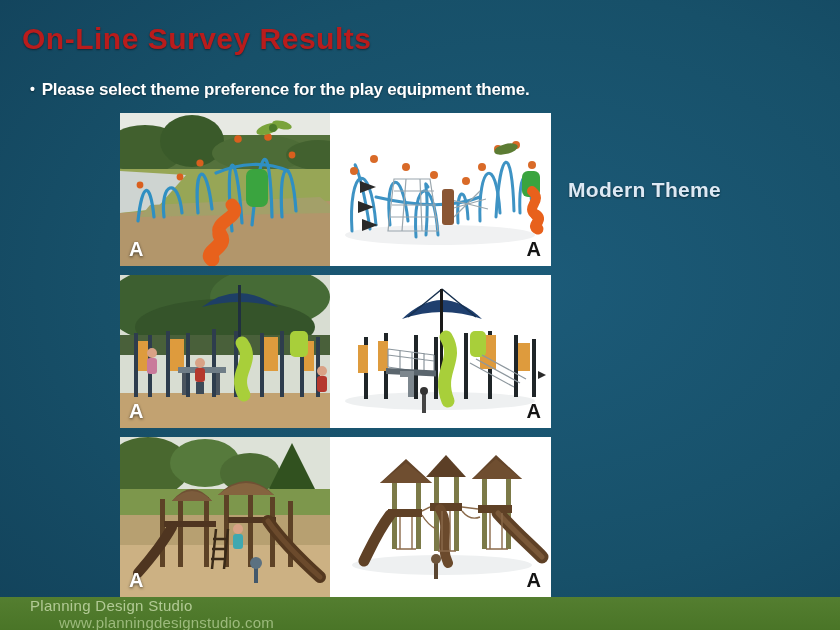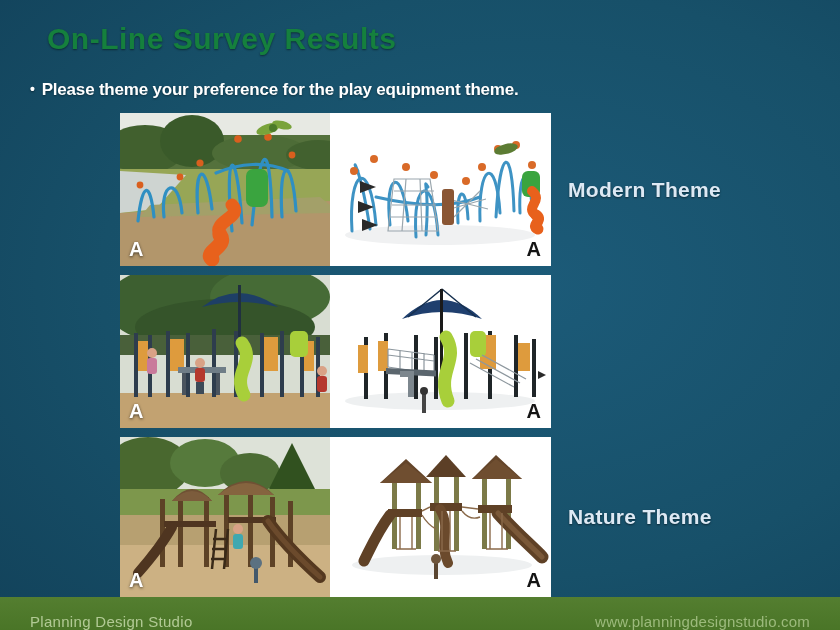--- a/index.html
+++ b/index.html
@@ -5,23 +5,23 @@
   * { margin: 0; padding: 0; box-sizing: border-box; }
   html, body { width: 840px; height: 630px; overflow: hidden; }
   body {
     font-family: "Liberation Sans", sans-serif;
     position: relative;
     background: radial-gradient(ellipse 1000px 700px at 62% 45%, #1c5b79 0%, #175069 42%, #103c54 85%, #0d344a 100%);
   }
   .slide { position: absolute; inset: 0; }
 
   .title {
-    position: absolute; left: 47px; top: 22px;
+    position: absolute; left: 22px; top: 22px;
     font-size: 30px; font-weight: 700; letter-spacing: 0.5px;
-    color: #15803d;
+    color: #b91c1c;
     text-shadow: 0 1px 2px rgba(0,0,0,0.45);
   }
 
   .bullet-line {
     position: absolute; left: 30px; top: 80px;
     font-size: 17px; font-weight: 700; color: #ffffff;
     letter-spacing: -0.2px;
     text-shadow: 0 1px 2px rgba(0,0,0,0.4);
     display: flex; align-items: center; gap: 7px;
   }
@@ -54,36 +54,37 @@
     letter-spacing: 0.3px;
     text-shadow: 0 1px 2px rgba(0,0,0,0.5);
   }
   .label-1 { top: 113px; height: 153px; }
   .label-2 { top: 275px; height: 153px; }
   .label-3 { top: 437px; height: 160px; }
 
   .footer {
     position: absolute; left: 0; top: 597px; width: 840px; height: 33px;
     background: linear-gradient(#547e30, #4a7527);
-    display: flex; align-items: flex-end; justify-content: space-between;
+    display: flex; align-items: flex-start; justify-content: space-between;
     padding: 0 30px;
+    flex-direction: column;
   }
   .footer-left  { font-size: 15px; color: #b2ca95; letter-spacing: 0.3px; }
   .footer-right { font-size: 15px; color: #9cba7c; letter-spacing: 0.2px; margin-left: 29px; }
 </style>
 </head>
 <body>
 
 <div class="slide">
 
   <div class="title">On-Line Survey Results</div>
 
   <div class="bullet-line">
     <span class="bullet-marker">•</span>
-    <span>Please theme your preference for the play equipment theme.</span>
+    <span>Please select theme preference for the play equipment theme.</span>
   </div>
 
   <div class="row row-1">
     <div class="img-cell img-photo">
       <svg viewBox="0 0 210 153" preserveAspectRatio="none">
         <rect width="210" height="50" fill="#e7e9e3"></rect>
         <rect y="22" width="210" height="38" fill="#54713c"></rect>
         <ellipse cx="25" cy="36" rx="40" ry="24" fill="#41602e"></ellipse>
         <ellipse cx="72" cy="28" rx="32" ry="26" fill="#3a5a2a"></ellipse>
         <ellipse cx="140" cy="40" rx="48" ry="18" fill="#4d6c37"></ellipse>
@@ -325,20 +326,19 @@
           <path d="M92,78 Q98,88 106,92 M132,74 Q140,84 150,80"></path>
           <path d="M66,112 L86,112 M108,114 L126,114 M156,112 L178,112"></path>
           <path d="M70,80 L70,112 M82,80 L82,112 M112,74 L112,114 M120,74 L120,114 M160,76 L160,112 M172,76 L172,112"></path>
         </g>
         <rect x="104" y="124" width="4" height="18" fill="#5a4631"></rect>
         <circle cx="106" cy="122" r="5" fill="#6d543a"></circle>
       </svg>
       <span class="a-tag a-tag-render">A</span>
     </div>
   </div>
-  <div class="theme-label label-3">Nature Theme</div>
 
   <div class="footer">
     <span class="footer-left">Planning Design Studio</span>
     <span class="footer-right">www.planningdesignstudio.com</span>
   </div>
 
 </div>
 
 </body></html>

